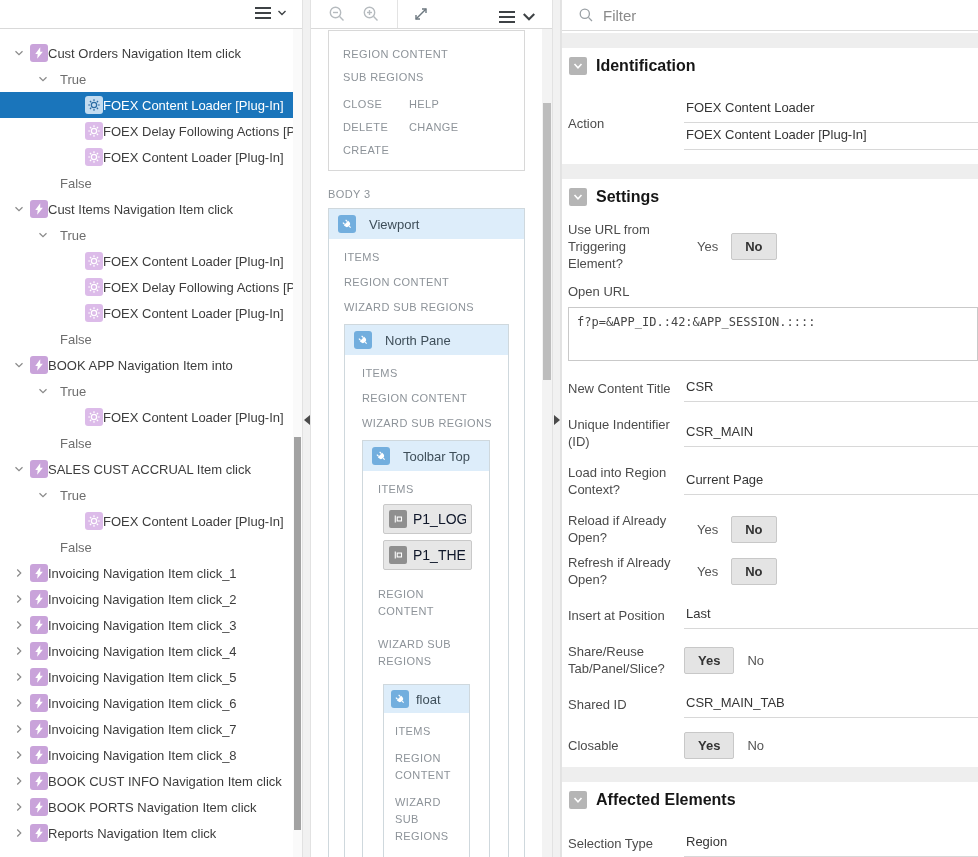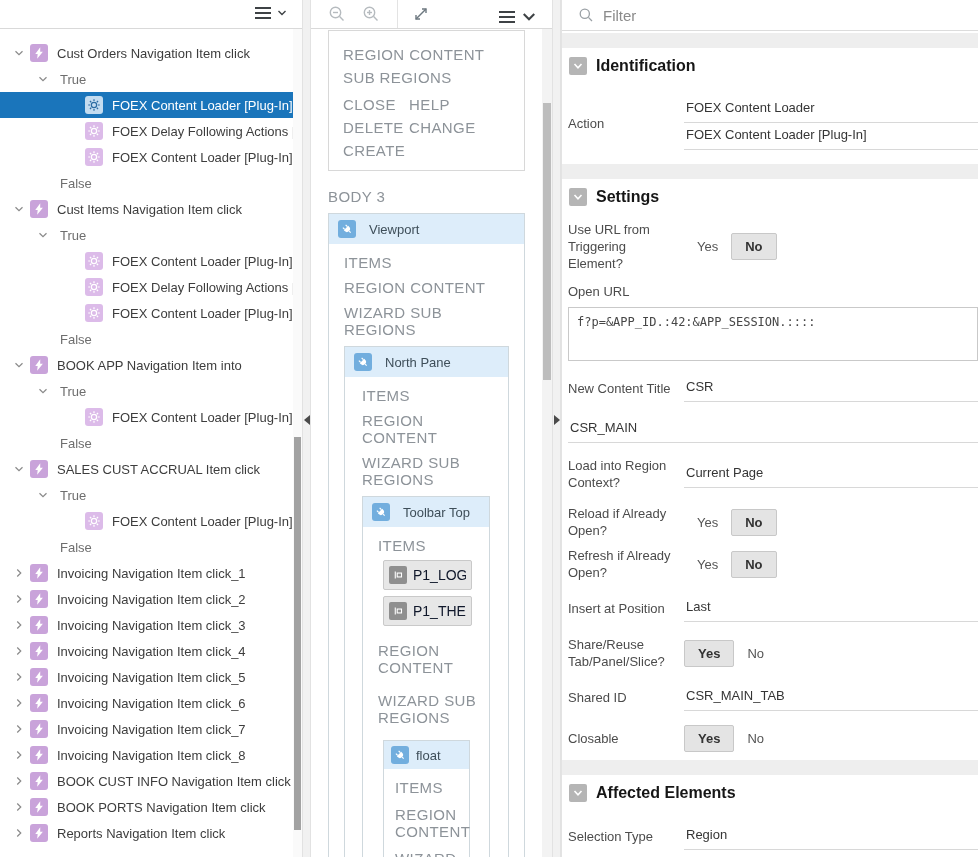--- a/index.html
+++ b/index.html
@@ -20,21 +20,21 @@
 .trow.sel{background:#1a75bb;color:#fff;}
 .chev{width:22px;flex:none;display:flex;align-items:center;justify-content:center;color:#8a8a8a;}
 .chev svg{width:14px;height:14px;display:block;}
 .tsp24{width:24px;flex:none;}
 .tsp77{width:77px;flex:none;}
 .ticon{width:18px;height:18px;flex:none;border-radius:3px;display:flex;align-items:center;justify-content:center;}
 .ticon svg{width:14px;height:14px;display:block;}
 .ticon.bolt{background:#c9a3da;}
 .ticon.gear{background:#dcbbe9;color:#fff;}
 .trow.sel .ticon.gear{background:#c3dcf0;color:#2d6da3;}
-.tlabel{margin-left:9px;overflow:hidden;}
+.tlabel{margin-left:0;overflow:hidden;}
 .trow.branch{color:#6e6e6e;}
 .trow.branch .tlabel{margin-left:6px;}
 .lp-scroll{position:absolute;top:29px;right:0;width:9px;bottom:0;background:#fafafa;}
 .lp-thumb{position:absolute;left:1px;right:1px;top:408px;height:393px;background:#a2a2a2;}
 
 
 .split{position:absolute;top:0;height:857px;width:9px;background:#f1f1f1;border-left:1px solid #e2e2e2;border-right:1px solid #e2e2e2;}
 .split.l{left:302px;}
 .split.r{left:552px;}
 .tri{position:absolute;top:415px;left:1px;width:0;height:0;border:5px solid transparent;}
@@ -47,21 +47,21 @@
 .mp-sep{position:absolute;left:86px;top:0;bottom:0;width:1px;background:#e3e3e3;}
 .mi{position:absolute;top:5px;cursor:pointer;}
 .mi svg{display:block;width:18px;height:18px;}
 .mi.zo{left:17px;}
 .mi.zi{left:51px;}
 .mi.ex{left:101px;}
 .mi.menu{left:188px;top:8px;display:flex;align-items:center;gap:5px;}
 .mp-content{position:absolute;top:29px;left:0;right:10px;bottom:0;overflow:hidden;padding:1px 0 0 17px;}
 .mp-scroll{position:absolute;top:29px;right:0;width:10px;bottom:0;background:#f3f3f3;}
 .mp-thumb{position:absolute;left:1px;right:1px;top:74px;height:277px;background:#bdbdbd;}
-.graytxt{font-size:15px;color:#8d9399;letter-spacing:.4px;}
+.graytxt{font-size:11px;color:#8d9399;letter-spacing:.4px;}
 .rbox{border:1px solid #d8d8d8;background:#fff;}
 .top-box{width:197px;padding:12px 0 8px 14px;}
 .mlink{display:block;line-height:23px;cursor:pointer;}
 .menu-grid{display:flex;flex-wrap:wrap;width:150px;margin-top:4px;}
 .menu-grid span{width:66px;line-height:23px;cursor:pointer;}
 .body-label{margin-top:17px;}
 .region{border:1px solid #cfd8dd;background:#fff;}
 .region-h{height:30px;background:#ddedfa;display:flex;align-items:center;padding-left:9px;gap:13px;cursor:pointer;}
 .picon{width:18px;height:18px;flex:none;border-radius:3px;background:#72aede;display:flex;align-items:center;justify-content:center;}
 .picon svg{width:14px;height:14px;display:block;}
@@ -693,20 +693,21 @@
         </div>
         <div class="talabel">Open URL</div>
         <div class="tarea">f?p=&amp;APP_ID.:42:&amp;APP_SESSION.::::</div>
         <div class="frow">
           <div class="flabel">New Content Title</div>
           <div class="fctl">
             <div class="fval">CSR</div>
           </div>
         </div>
         <div class="frow">
+          <div class="flabel">Unique Indentifier (ID)</div>
           <div class="fctl">
             <div class="fval">CSR_MAIN</div>
           </div>
         </div>
         <div class="frow">
           <div class="flabel">Load into Region Context?</div>
           <div class="fctl">
             <div class="fval">Current Page</div>
           </div>
         </div>

